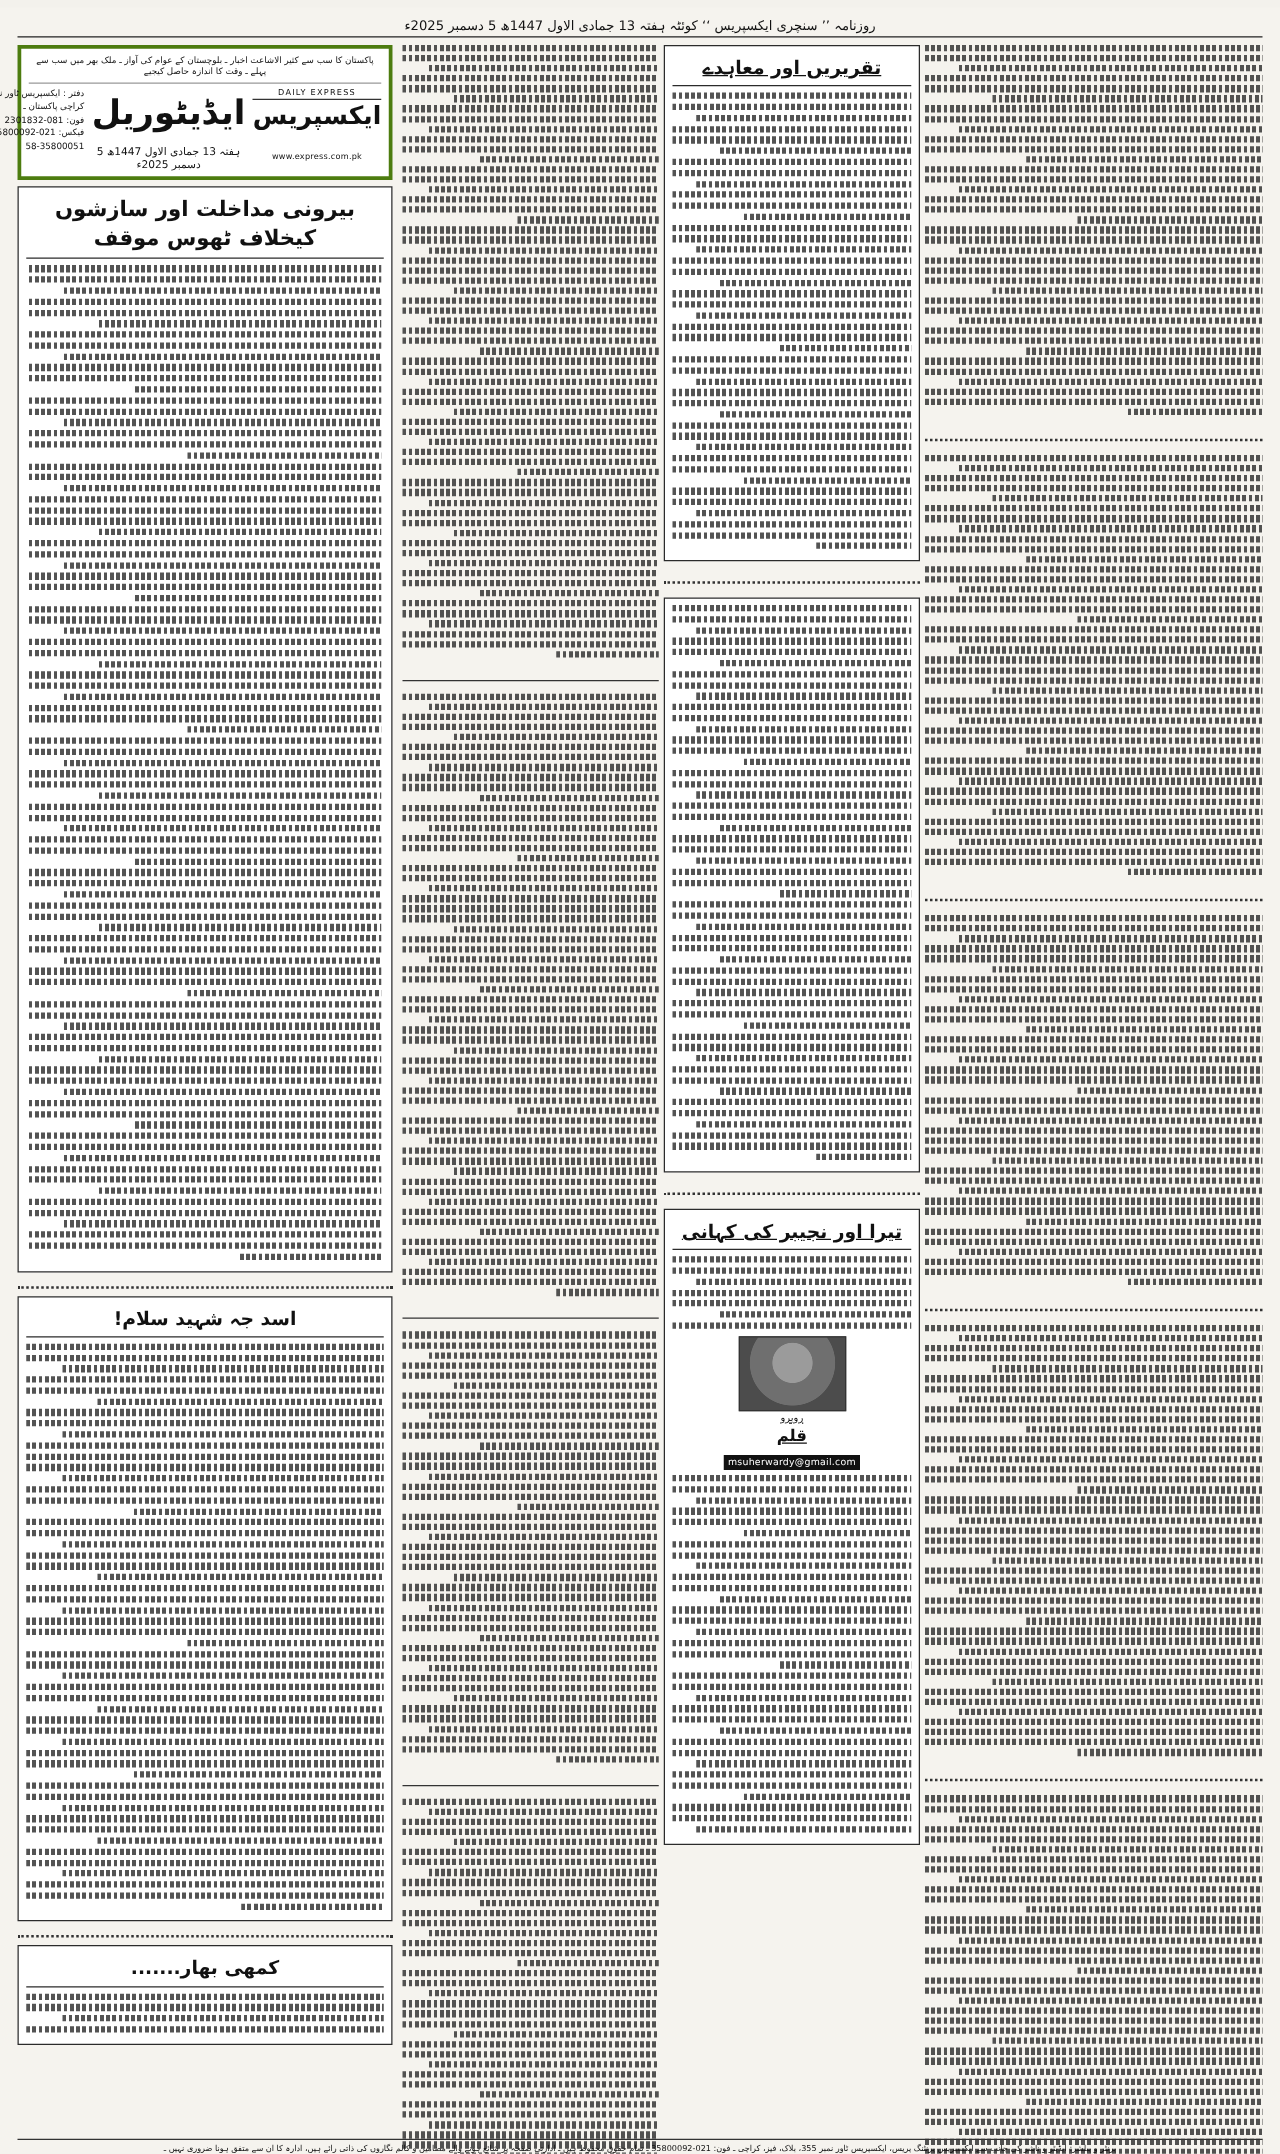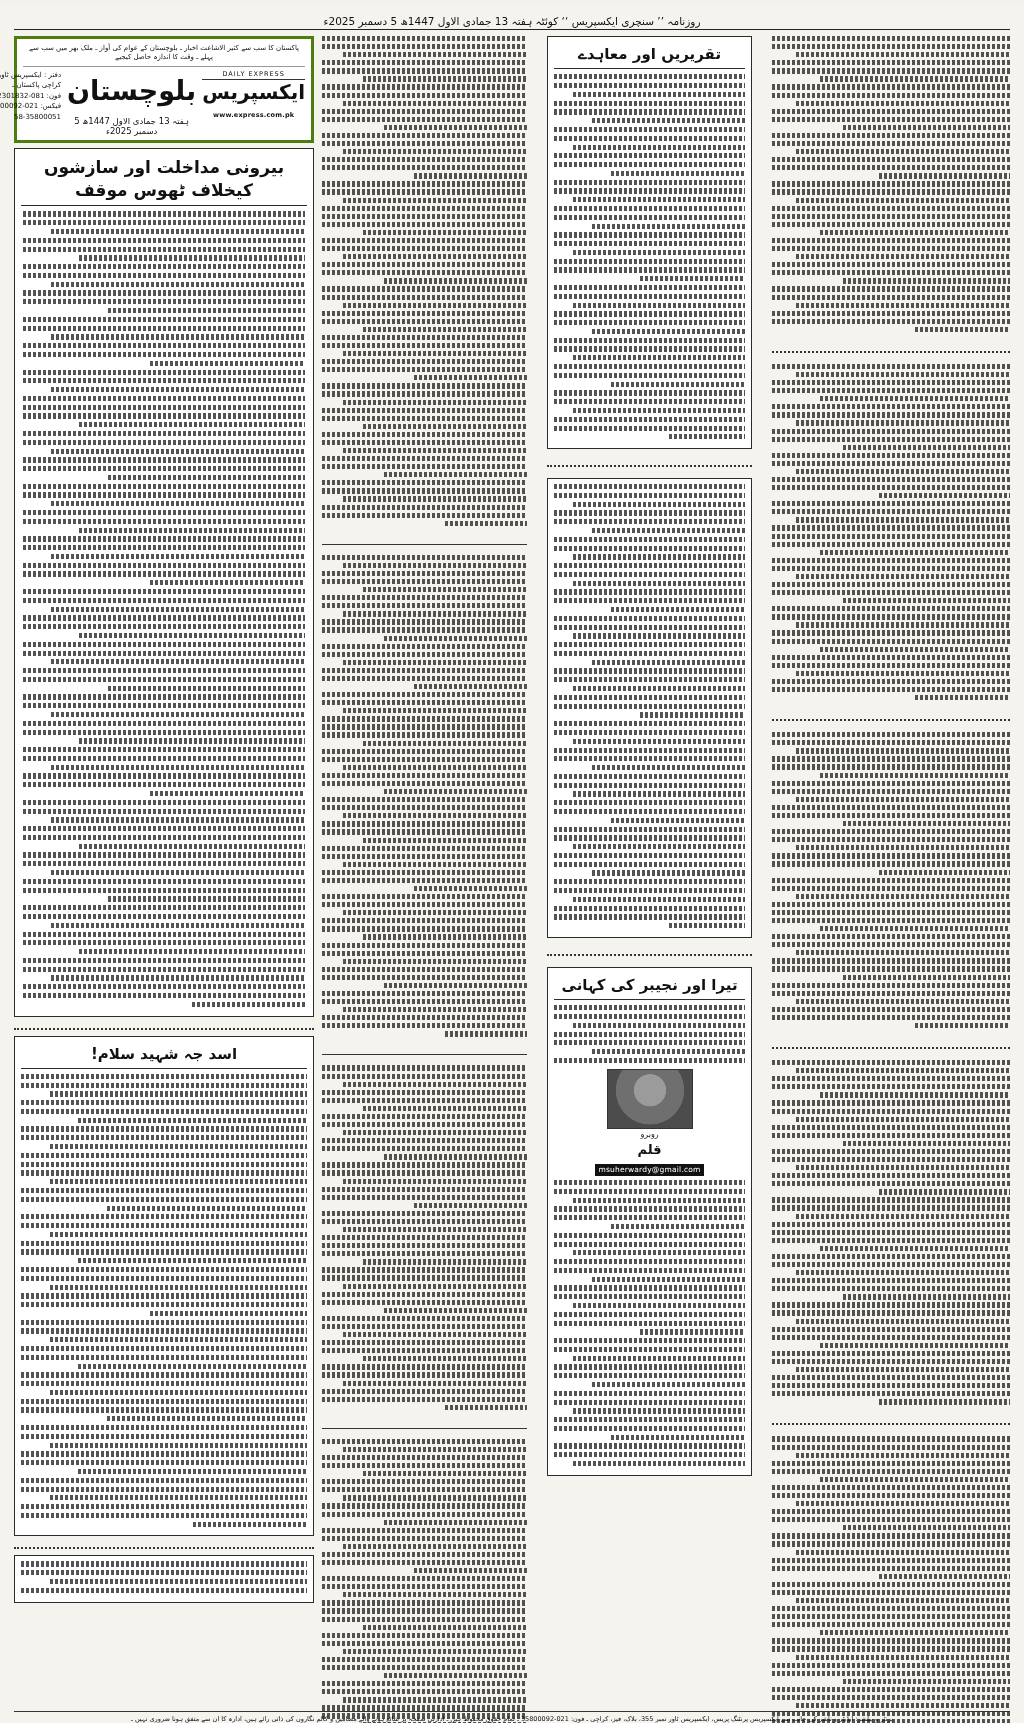--- a/index.html
+++ b/index.html
@@ -38,21 +38,22 @@
     height: 1660px;
   }
   
   .col-right {
     width: 300px; flex: 0 0 300px;
     display: flex; flex-direction: column;
   }
   .col-left {
     flex: 1 1 auto;
     display: flex; flex-direction: row;
-    gap: 20px;
+    gap: 4px;
+    text-decoration: underline;
   }
   .colblock { display: flex; flex-direction: column; gap: 5px; }
   .c1 { width: 205px; flex: 0 0 205px; }
   .c2 { width: 205px; flex: 0 0 205px; }
   .c3 { flex: 1 1 auto; }
 
   
   .masthead {
     border: 3px solid #4d7c0f;
     padding: 5px 6px 4px 6px;
@@ -64,21 +65,21 @@
     flex: 0 0 86px; text-align: center;
   }
   .mh-logo-top {
     font-size: 6.5px; letter-spacing: 1px; border-bottom: 1px solid #333;
     padding-bottom: 1px; margin-bottom: 2px;
   }
   .mh-logo-urdu {
     font-size: 20px; font-weight: bold; line-height: 1;
     font-family: "DejaVu Sans", sans-serif;
   }
-  .mh-logo-web { font-size: 6.5px; margin-top: 9px; letter-spacing: .2px; font-weight: bold;}
+  .mh-logo-web { font-size: 6.5px; margin-top: 19px; letter-spacing: .2px;}
   .mh-mid { flex: 1 1 auto; text-align: center; }
   .mh-title {
     font-size: 27px; font-weight: bold; line-height: 1.1;
     margin-top: 6px;
   }
   .mh-date { font-size: 8.5px; margin-top: 10px; }
   .mh-strap {
     font-size: 7px; line-height: 1.35; text-align: center;
     border-bottom: 1px solid #999; padding-bottom: 3px; margin-bottom: 3px;
   }
@@ -798,21 +799,21 @@
 
       <div class="masthead">
         <div class="mh-strap">پاکستان کا سب سے کثیر الاشاعت اخبار ـ بلوچستان کے عوام کی آواز ـ ملک بھر میں سب سے پہلے ـ وقت کا اندازہ حاصل کیجیے</div>
         <div class="mh-row">
           <div class="mh-logo">
             <div class="mh-logo-top">DAILY EXPRESS</div>
             <div class="mh-logo-urdu">ایکسپریس</div>
             <div class="mh-logo-web">www.express.com.pk</div>
           </div>
           <div class="mh-mid">
-            <div class="mh-title">بلوچستان</div>
+            <div class="mh-title">ایڈیٹوریل</div>
             <div class="mh-date">ہفتہ 13 جمادی الاول 1447ھ 5 دسمبر 2025ء</div>
           </div>
           <div class="mh-leftbox">
             <div class="mh-contact">دفتر : ایکسپریس ٹاور نمبر 355، بلاک  فیز </div>
             <div class="mh-contact">کراچی پاکستان ـ</div>
             <div class="mh-contact">فون: 081-2301832</div>
             <div class="mh-contact">فیکس: 021-35800092، 021-35800051-58</div>
           </div>
         </div>
       </div>
@@ -972,20 +973,21 @@
             <div class="ln s90"></div>
             <div class="ln"></div>
           <div class="ln"></div>
             <div class="ln s40"></div>
         </div>
       </div>
 
       <div class="dotline"></div>
 
       <div class="article">
+        <div class="headline">کمھی بھار.......</div>
         <div class="txt">
           <div class="ln"></div>
             <div class="ln"></div>
             <div class="ln s90"></div>
             <div class="ln"></div>
 
         </div>
 
       </div>
 

